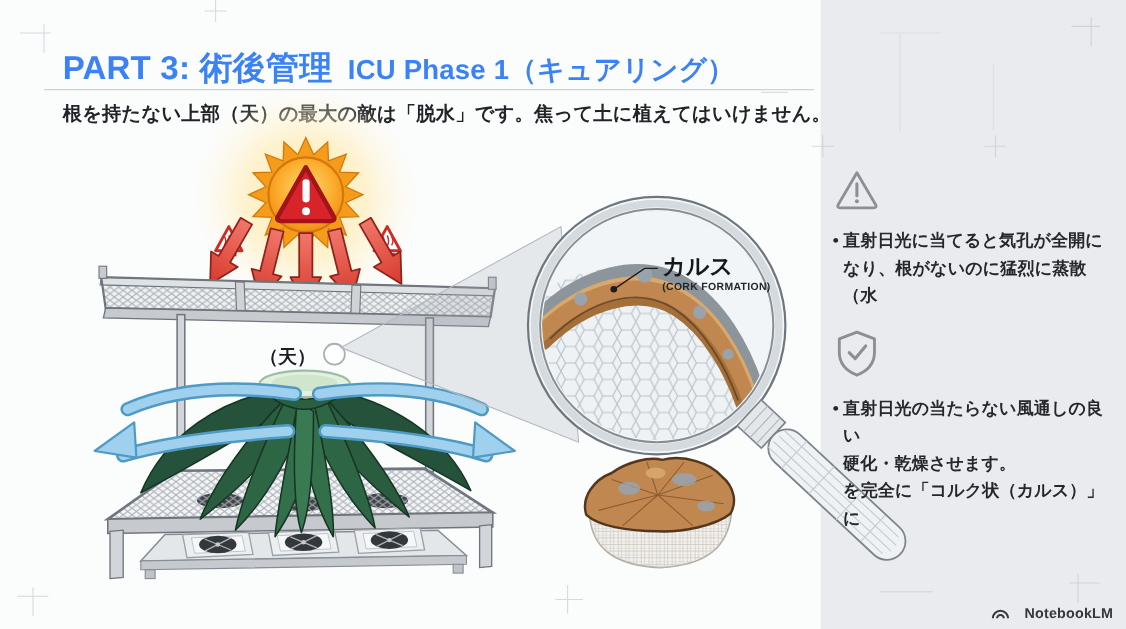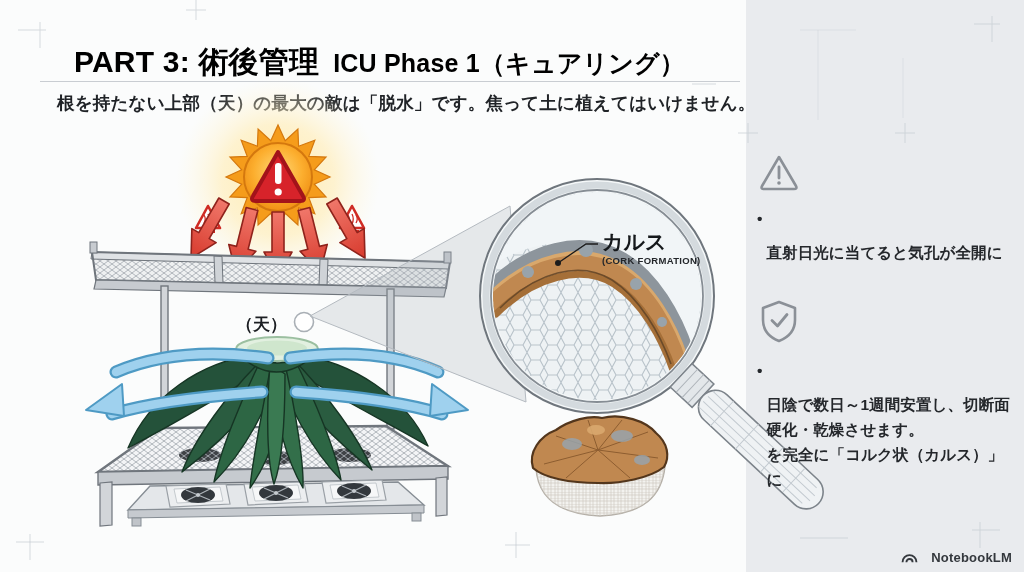--- a/index.html
+++ b/index.html
@@ -7,38 +7,38 @@
     position:relative;width:1024px;height:572px;overflow:hidden;
     background:#fbfcfc;
     font-family:"Liberation Sans","DejaVu Sans",sans-serif;
     color:#1b1e22;
   }
   .right-panel{
     position:absolute;left:746px;top:0;width:278px;height:572px;
     background:#e9ebee;
   }
   .hdr-title{
-    position:absolute;left:74px;top:42px;white-space:nowrap;
-    font-weight:700;color:#000000;letter-spacing:.2px;
+    position:absolute;left:57px;top:42px;white-space:nowrap;
+    font-weight:700;color:#3b82f6;letter-spacing:.2px;
   }
   .hdr-title .t-main{font-size:30px;}
   .hdr-title .t-sub{font-size:25px;margin-left:14px;}
   .hdr-rule{
     position:absolute;left:40px;top:81px;width:700px;height:1px;background:#c9cdd2;
   }
   .hdr-sub{
     position:absolute;left:57px;top:91px;font-size:17.5px;font-weight:700;
     color:#202327;white-space:nowrap;letter-spacing:.2px;
   }
   .diagram-svg{position:absolute;left:0;top:0;}
   .panel-block{position:absolute;left:757px;width:256px;}
   .panel-icon{margin-bottom:10px;}
   .bullet-row{display:flex;align-items:flex-start;}
   .bullet-dot{font-size:15.5px;font-weight:700;line-height:1.62;margin-right:4px;color:#24272b;}
-  .bullet-lines{font-size:15.5px;font-weight:700;line-height:1.62;color:#24272b;letter-spacing:.1px;margin-top:34px;}
+  .bullet-lines{font-size:15.5px;font-weight:700;line-height:1.62;color:#24272b;letter-spacing:.1px;}
   .footer-brand{
     position:absolute;right:12px;bottom:7px;display:flex;align-items:center;gap:13px;
     font-size:13px;font-weight:700;color:#34383d;letter-spacing:.2px;text-align:center;
   }
 </style>
 </head>
 <body>
 
 <div class="canvas">
 
@@ -261,35 +261,36 @@
       <svg width="44" height="40" viewBox="0 0 44 40">
         <path d="M22,5 L39,34 Q40.5,37 37,37 L7,37 Q3.5,37 5,34 Z" fill="none" stroke="#8b9097" stroke-width="2.6" stroke-linejoin="round"></path>
         <line x1="22" y1="15" x2="22" y2="26" stroke="#8b9097" stroke-width="2.8" stroke-linecap="round"></line>
         <circle cx="22" cy="31" r="1.8" fill="#8b9097"></circle>
       </svg>
     </div>
     <div class="bullet-row">
       <span class="bullet-dot">•</span>
       <div class="bullet-lines">
         <div>直射日光に当てると気孔が全開に</div>
+        <div>なり、根がないのに猛烈に蒸散（水</div>
       </div>
     </div>
   </div>
 
   <div class="panel-block" style="top:298px;">
     <div class="panel-icon">
       <svg width="44" height="46" viewBox="0 0 44 46">
         <path d="M22,4 L38,10 V22 C38,33 31,39.5 22,43 C13,39.5 6,33 6,22 V10 Z" fill="none" stroke="#8b9097" stroke-width="2.6" stroke-linejoin="round"></path>
         <polyline points="15,22.5 20.5,28 30,16.5" fill="none" stroke="#8b9097" stroke-width="2.8" stroke-linecap="round" stroke-linejoin="round"></polyline>
       </svg>
     </div>
     <div class="bullet-row">
       <span class="bullet-dot">•</span>
       <div class="bullet-lines">
-        <div>日陰で数日～1週間安置し、切断面</div>
+        <div>直射日光の当たらない風通しの良い</div>
         <div>硬化・乾燥させます。</div>
         <div>を完全に「コルク状（カルス）」に</div>
       </div>
     </div>
   </div>
 
   <div class="footer-brand">
     <svg width="17" height="15" viewBox="0 0 22 18">
       <path d="M2,15 A9,9 0 0 1 20,15" fill="none" stroke="#34383d" stroke-width="2.4"></path>
       <path d="M7,15 A4,4 0 0 1 15,15" fill="none" stroke="#34383d" stroke-width="2.4"></path>

